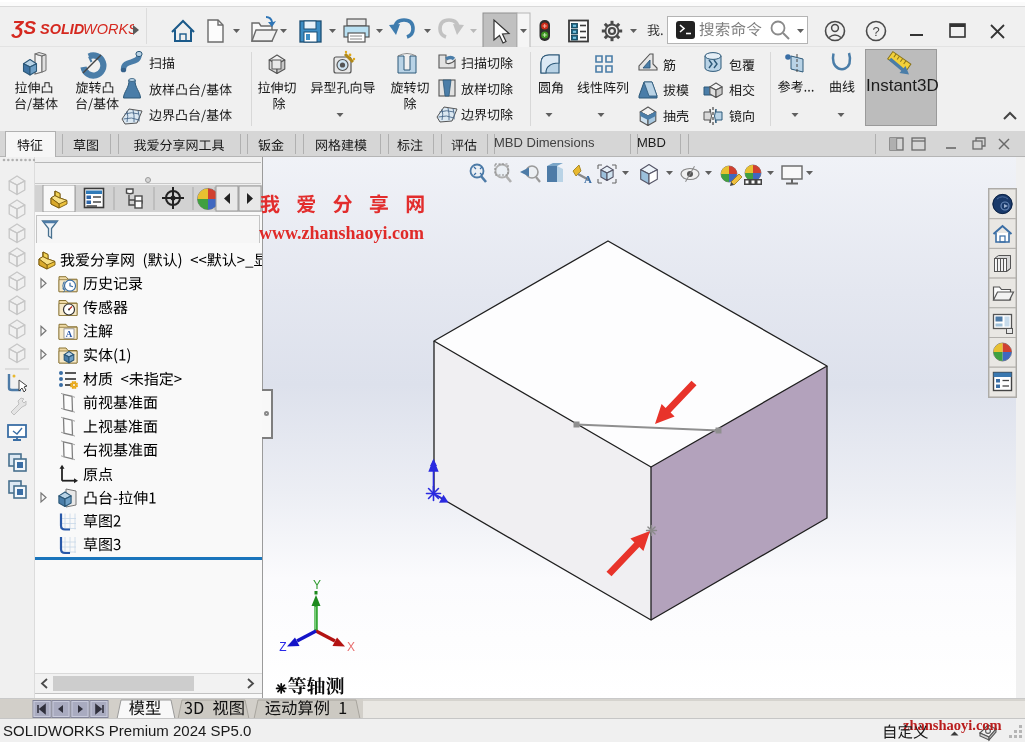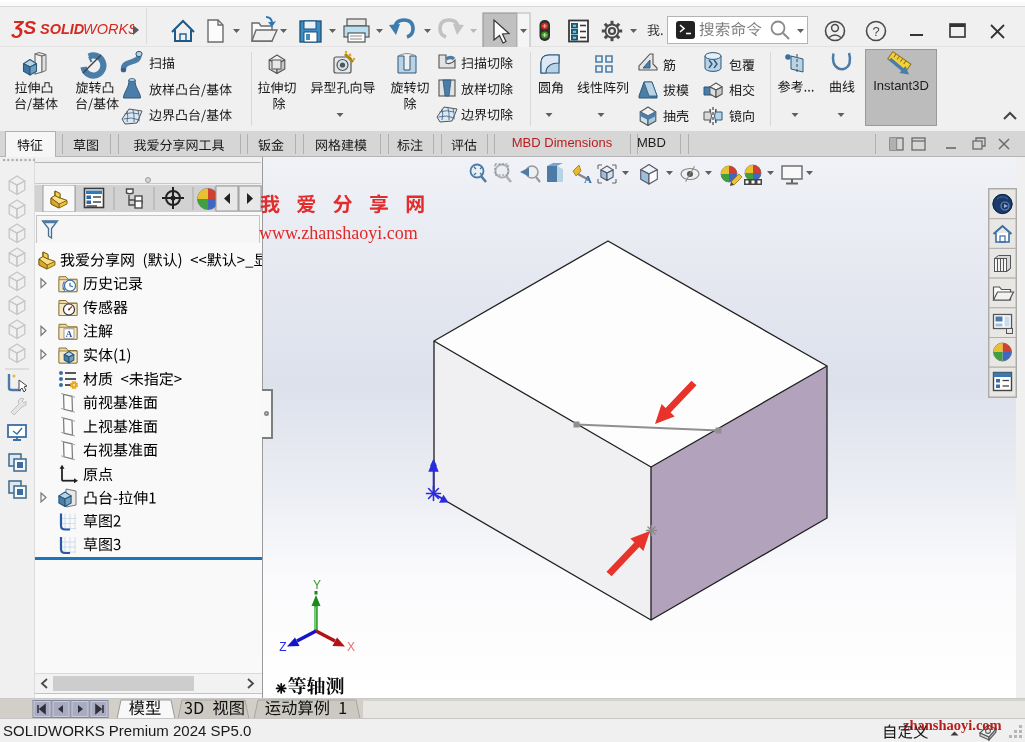--- a/index.html
+++ b/index.html
@@ -126,21 +126,21 @@
       </g>
 </svg>
 </div>
 
 <div class="abs" style="left:0;top:47px;width:1025px;height:84px;background:#f0f0f0;">
   <div class="abs" style="left:251px;top:5px;width:1px;height:74px;background:#d8d8d8"></div>
   <div class="abs" style="left:530px;top:5px;width:1px;height:74px;background:#d8d8d8"></div>
   <div class="abs" style="left:770px;top:5px;width:1px;height:74px;background:#d8d8d8"></div>
 
   <div class="abs" style="left:865px;top:2px;width:72px;height:77px;background:#bcbcbc;border:1px solid #9a9a9a;"></div>
-  <div class="abs" style="left:866px;top:31px;width:70px;height:16px;font-size:13px;color:#1c1c1c;text-align:center;line-height:16px;">Instant3D</div>
+  <div class="abs" style="left:866px;top:31px;width:70px;height:16px;font-size:17px;color:#1c1c1c;text-align:center;line-height:16px;">Instant3D</div>
   <svg class="abs" style="left:0;top:0" width="1025" height="84" viewBox="0 47 1025 84">
 <g transform="translate(34,65)">
         <path d="M1 -11 L8 -9 L8 7 L1 9 Z" fill="#f2f2f2" stroke="#707070" stroke-width="1.2"></path>
         <path d="M1 -11 L5 -12.5 L12 -10.5 L8 -9 Z M8 -9 L12 -10.5 L12 5.5 L8 7 Z" fill="#e0e0e0" stroke="#707070" stroke-width="1"></path>
         <g>
           <g stroke="#2c5878" stroke-width="1.1" stroke-linejoin="round">
             <polygon points="-4.0,-5.5 -10.5,-1.3 -4.0,2.0 2.5,-1.3" fill="#b9d3e6"></polygon>
             <polygon points="-10.5,-1.3 -10.5,6.2 -4.0,9.9 -4.0,2.0" fill="#3f74a4"></polygon>
             <polygon points="-4.0,2.0 -4.0,9.9 2.5,6.2 2.5,-1.3" fill="#6fa0c6"></polygon>
           </g>
@@ -291,21 +291,21 @@
 <line x1="433.5" y1="3" x2="433.5" y2="23" stroke="#b0b0b0"></line>
 <line x1="441.5" y1="3" x2="441.5" y2="23" stroke="#b0b0b0"></line>
 <line x1="487.5" y1="3" x2="487.5" y2="23" stroke="#b0b0b0"></line>
 <line x1="494.5" y1="3" x2="494.5" y2="23" stroke="#b0b0b0"></line>
 <line x1="630.5" y1="3" x2="630.5" y2="23" stroke="#b0b0b0"></line>
 <line x1="637.5" y1="3" x2="637.5" y2="23" stroke="#b0b0b0"></line>
 <line x1="680.5" y1="3" x2="680.5" y2="23" stroke="#b0b0b0"></line>
 <line x1="688.5" y1="3" x2="688.5" y2="23" stroke="#b0b0b0"></line>
 <line x1="875.5" y1="3" x2="875.5" y2="23" stroke="#b0b0b0"></line>
 </svg>
-  <div class="abs" style="left:494px;top:4px;width:136px;height:18px;font-size:13px;color:#b91c1c;text-align:center;">MBD Dimensions</div>
+  <div class="abs" style="left:494px;top:4px;width:136px;height:18px;font-size:13px;color:#404040;">MBD Dimensions</div>
   <div class="abs" style="left:637px;top:4px;width:22px;height:18px;font-size:13px;color:#1c1c1c;text-align:center;">MBD</div>
   <svg class="abs" style="left:880px;top:0" width="145" height="26" viewBox="880 0 145 26">
 <g stroke="#6a6a6a" stroke-width="1.3" fill="none">
 <rect x="890" y="7" width="13" height="12"></rect>
         <line x1="896.5" y1="7" x2="896.5" y2="19"></line>
         <rect x="890" y="7" width="6.5" height="12" fill="#b0b0b0" stroke="none"></rect>
 <rect x="912" y="7" width="13" height="12"></rect>
         <line x1="912" y1="10" x2="925" y2="10"></line>
 </g>
 <line x1="946" y1="17" x2="956" y2="17" stroke="#6a6a6a" stroke-width="1.6"></line>
@@ -801,21 +801,21 @@
     </g>
 <path d="M767 171 l7 0 l-3.5 4 Z" fill="#5f5f5f"></path>
 <g transform="translate(792,174)">
       <rect x="-10" y="-8" width="20" height="13" fill="#f8f8f8" stroke="#666" stroke-width="1.4"></rect>
       <line x1="0" y1="5" x2="0" y2="9" stroke="#666" stroke-width="2"></line>
       <line x1="-6" y1="9.5" x2="6" y2="9.5" stroke="#666" stroke-width="2"></line>
     </g>
 <path d="M806 171 l7 0 l-3.5 4 Z" fill="#5f5f5f"></path>
 </svg>
 
-<div class="abs" style="left:259px;top:223px;font-size:18px;font-weight:normal;font-family:'Liberation Serif',serif;color:#e02a28;">www.zhanshaoyi.com</div>
+<div class="abs" style="left:259px;top:223px;font-size:18px;font-weight:bold;font-family:'Liberation Serif',serif;color:#e02a28;">www.zhanshaoyi.com</div>
 
 <div class="abs" style="left:0;top:698px;width:1025px;height:20px;background:#f0f0f0;border-top:1px solid #c9c9c9;">
   <svg class="abs" style="left:0;top:0" width="1025" height="20" viewBox="0 0 1025 20">
 <rect x="0" y="0" width="1025" height="20" fill="#e9e7e3"></rect>
 <rect x="0" y="0" width="363" height="20" fill="#d2cfc9"></rect>
 <rect x="33" y="1.5" width="18" height="17" fill="#a9abc0" stroke="#83859a"></rect>
       <rect x="34" y="2.5" width="16" height="15" fill="none" stroke="#c9cbdc" stroke-width="1"></rect>
 <rect x="52" y="1.5" width="18" height="17" fill="#a9abc0" stroke="#83859a"></rect>
       <rect x="53" y="2.5" width="16" height="15" fill="none" stroke="#c9cbdc" stroke-width="1"></rect>
 <rect x="71" y="1.5" width="18" height="17" fill="#a9abc0" stroke="#83859a"></rect>

